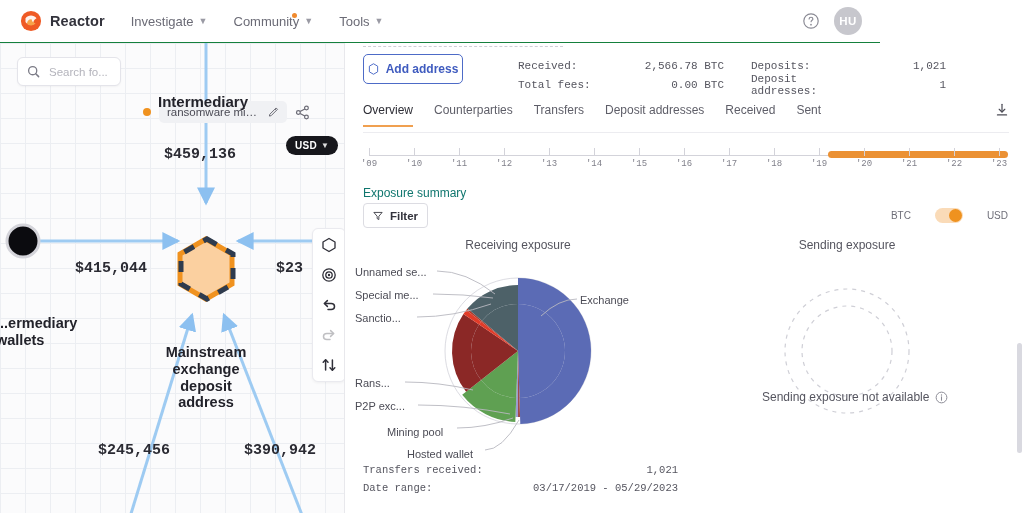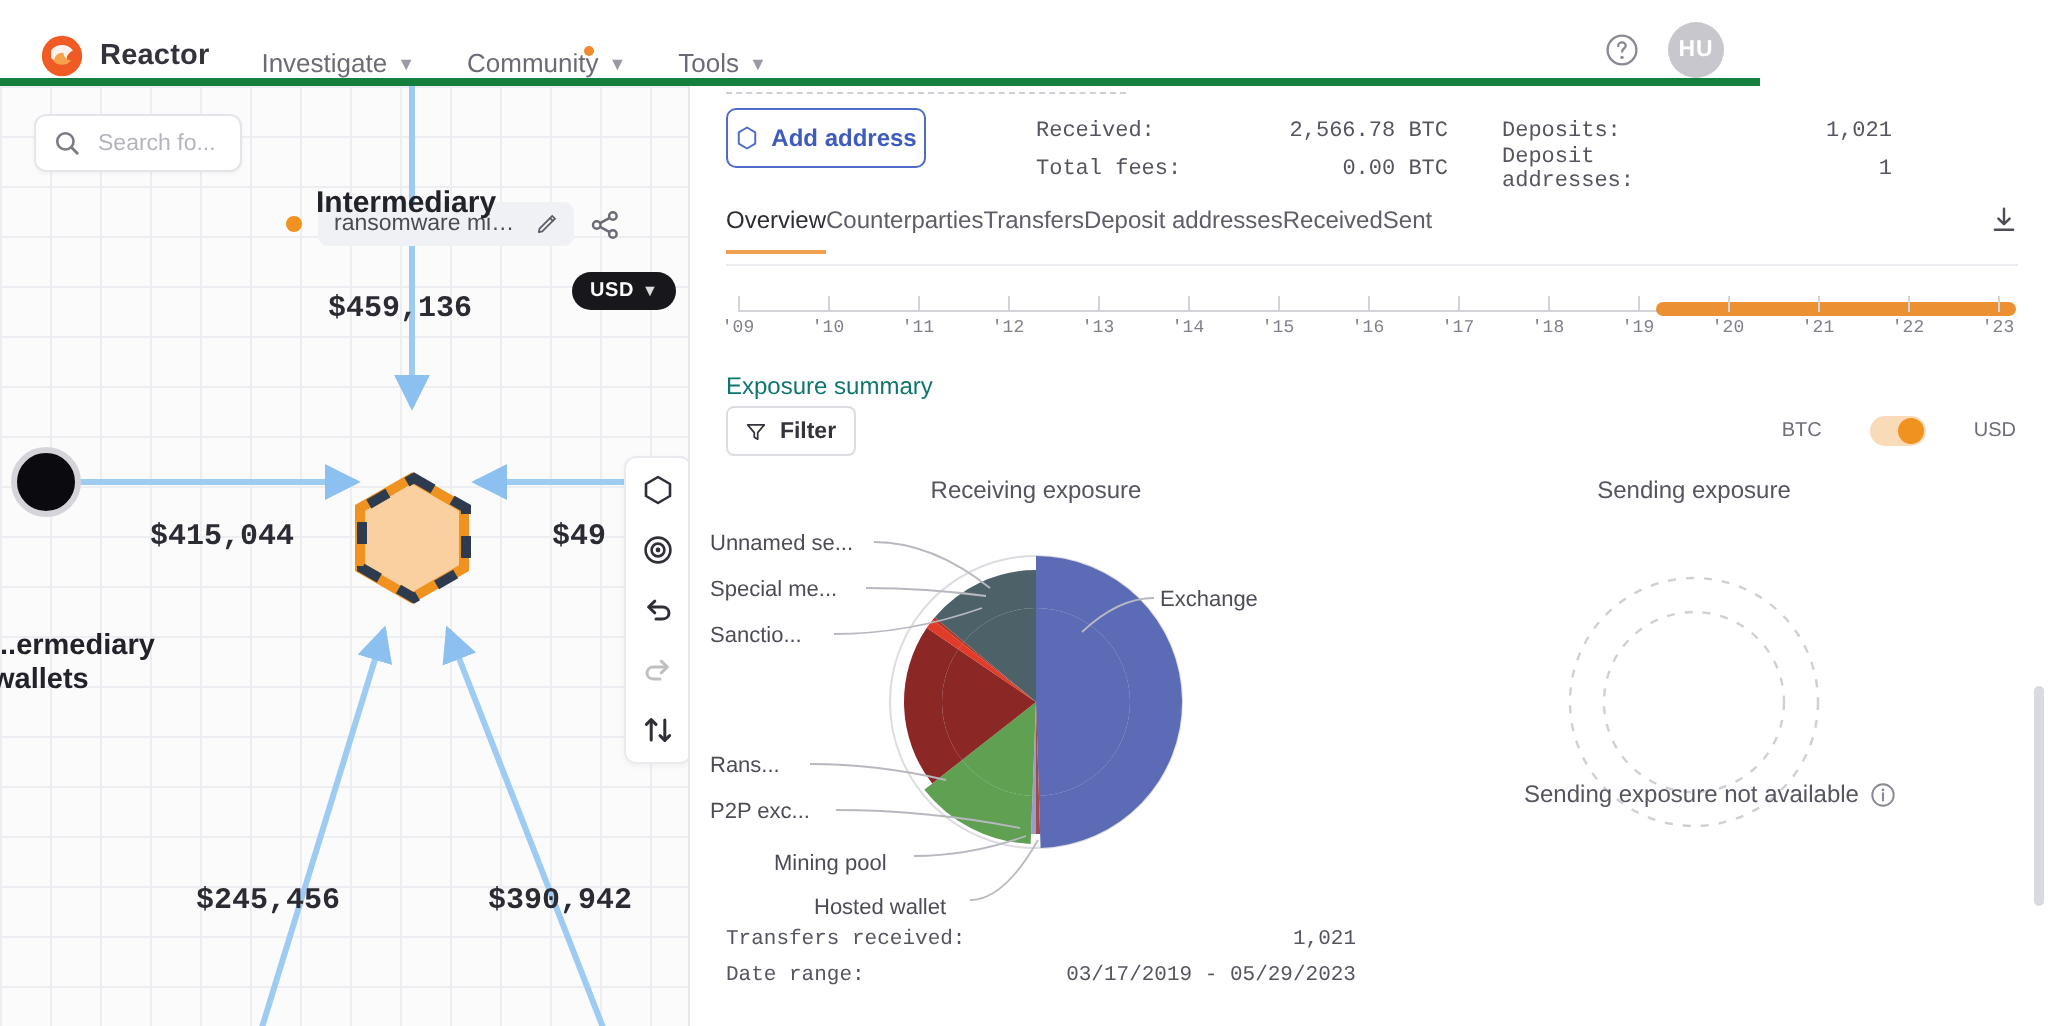--- a/index.html
+++ b/index.html
@@ -8,22 +8,22 @@
     overflow: hidden;
     font-family: "Liberation Sans", sans-serif;
     background: #ffffff;
     color: #3c3c46;
   }
   #app { position: relative; width: 1024px; height: 513px; overflow: hidden; }
 
   
   .topnav {
     position: absolute; top: 0; left: 0; width: 880px; height: 43px;
-    background: #ffffff; border-bottom: 4px solid #15803d;
-    display: flex; align-items: flex-end; box-sizing: border-box;
+    background: #ffffff; border-bottom: 1px solid #15803d;
+    display: flex; align-items: center; box-sizing: border-box;
     padding: 0 14px;
   }
   .brand { display: flex; align-items: center; gap: 8px; margin-left: 6px; margin-right: 26px; }
   .brand-mark { width: 22px; height: 22px; flex: 0 0 22px; }
   .brand-name { font-size: 14.5px; font-weight: 700; color: #33333c; letter-spacing: .1px; }
   .nav-item {
     display: flex; align-items: center; gap: 5px;
     font-size: 13px; color: #6b6b76; margin-right: 26px;
     cursor: pointer; position: relative; white-space: nowrap;
   }
@@ -128,21 +128,21 @@
   .stat-line { display: flex; height: 19px; align-items: center; }
   .stat-key { width: 104px; }
   .stat-val { text-align: right; }
   .col-a .stat-val { width: 102px; }
   .col-b { margin-left: 27px; }
   .col-b .stat-key { width: 110px; }
   .col-b .stat-val { width: 85px; }
 
   .tabs {
     position: absolute; top: 60px; left: 18px; width: 646px; height: 29px;
-    display: flex; align-items: flex-start; 
+    display: flex; align-items: flex-start; gap: 21px;
     border-bottom: 1px solid #ececf0;
   }
   .tab {
     font-size: 12px; color: #5e5e68; cursor: pointer; padding-bottom: 8px;
     border-bottom: 2.5px solid transparent; white-space: nowrap;
   }
   .tab.active { color: #2d2d35; border-bottom-color: #f0a050; }
   .download-icon { position: absolute; right: 0; top: 0; width: 14px; height: 14px; cursor: pointer; }
 
   .timeline { position: absolute; top: 102px; left: 18px; width: 646px; height: 32px; }
@@ -310,25 +310,29 @@
     </div>
 
     <div class="usd-badge">
       <span>USD</span>
       <span class="caret">▼</span>
     </div>
 
     <div class="graph-title" style="top:50px; left:158px;text-align:center;">Intermediary</div>
     <div class="amt" style="top:103px; left:164px;">$459,136</div>
     <div class="amt" style="top:217px; left:75px;">$415,044</div>
-    <div class="amt" style="top:217px; left:276px;">$49</div>
+    <div class="amt" style="top:217px; left:276px;">$23</div>
     <div class="amt" style="top:399px; left:98px;">$245,456</div>
     <div class="amt" style="top:399px; left:244px;">$390,942</div>
     <div class="node-label" style="top:272px; left:-4px; width:88px; text-align:left;">...ermediary
 wallets</div>
+    <div class="node-label" style="top:301px; left:146px; width:120px;">Mainstream
+exchange
+deposit
+address</div>
 
     <div class="gtoolbar">
       <svg class="tb" viewBox="0 0 16 16">
         <polygon points="8,1.5 14,5 14,11 8,14.5 2,11 2,5" fill="none" stroke="#2f2f38" stroke-width="1.3" stroke-linejoin="round"></polygon>
       </svg>
       <svg class="tb" viewBox="0 0 16 16">
         <circle cx="8" cy="8" r="6.2" fill="none" stroke="#2f2f38" stroke-width="1.3"></circle>
         <circle cx="8" cy="8" r="3.2" fill="none" stroke="#2f2f38" stroke-width="1.3"></circle>
         <circle cx="8" cy="8" r="1.2" fill="#2f2f38"></circle>
       </svg>

